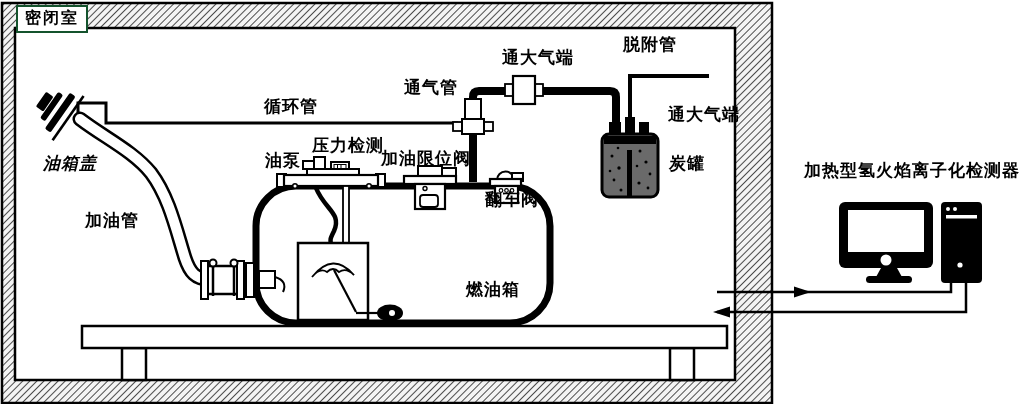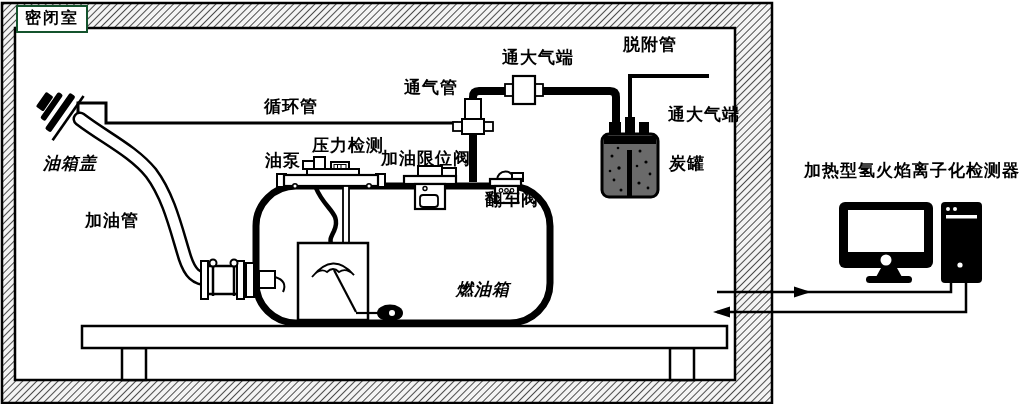--- a/index.html
+++ b/index.html
@@ -192,16 +192,16 @@
 <div class="lbl" style="left:538px;top:57px;">通大气端</div>
 <div class="lbl" style="left:650px;top:44px;">脱附管</div>
 <div class="lbl" style="left:696px;top:114px;margin-left:8px;">通大气端</div>
 <div class="lbl" style="left:70px;top:163px;font-style:italic;">油箱盖</div>
 <div class="lbl" style="left:112px;top:220px;">加油管</div>
 <div class="lbl" style="left:283px;top:160px;">油泵</div>
 <div class="lbl" style="left:348px;top:145px;">压力检测</div>
 <div class="lbl" style="left:426px;top:158px;">加油限位阀</div>
 <div class="lbl" style="left:512px;top:158px;margin-top:41px;">翻车阀</div>
 <div class="lbl" style="left:687px;top:163px;">炭罐</div>
-<div class="lbl" style="left:483px;top:289px;font-style:italic;">燃油箱</div>
+<div class="lbl" style="left:493px;top:289px;">燃油箱</div>
 <div class="lbl" style="left:912px;top:170px;">加热型氢火焰离子化检测器</div>
 
 </div>
 
 </body></html>

